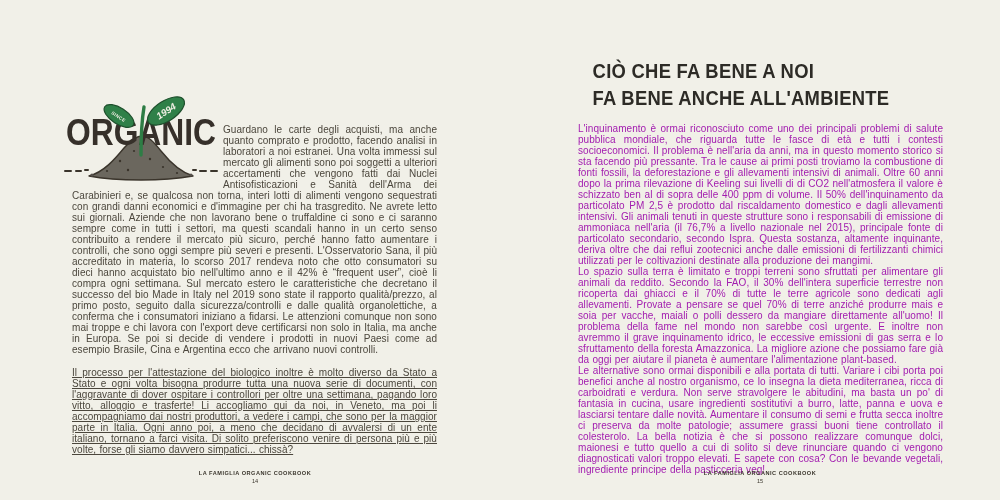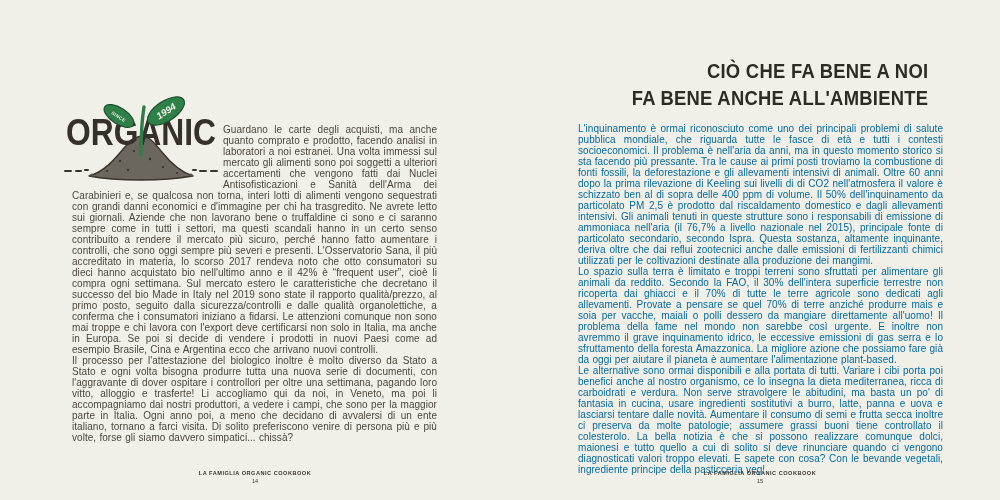--- a/index.html
+++ b/index.html
@@ -19,21 +19,21 @@
     color: #4b463c;
   }
   .para {
     margin: 0;
     text-align: justify;
     font-size: 10px;
     line-height: 11px;
     letter-spacing: 0.05px;
     word-spacing: 0.4px;
   }
-  .para.gap { margin-top: 0; }
+  .para.gap { margin-top: 12px; text-decoration: underline; }
 
   .logo-float {
     float: left;
     width: 144px; height: 58px;
     margin-right: 7px;
     text-align: right;
   }
   .logo-svg {
     display: block;
     width: 158px; height: 96px;
@@ -41,35 +41,35 @@
     margin-left: -10px;
     overflow: visible;
   }
 
   
   .right-page {
     position: absolute;
     left: 578px; top: 58px; width: 365px;
   }
   .page-title {
-    text-align: right;
+    text-align: left;
     color: #2d2b26;
     font-weight: bold;
     margin: 0 0 11px 0;
   }
   .page-title .title-line {
     display: block;
     font-size: 20px;
     line-height: 27px;
     letter-spacing: 0.3px;
     transform: scaleX(0.92);
     transform-origin: center;
     white-space: nowrap;
   }
-  .right-body { color: #0369a1; }
+  .right-body { color: #a21caf; }
 
   
   .footer {
     position: absolute;
     width: 220px;
     top: 470px;
     text-align: center;
     color: #3b362d;
   }
   .footer .book-title {

